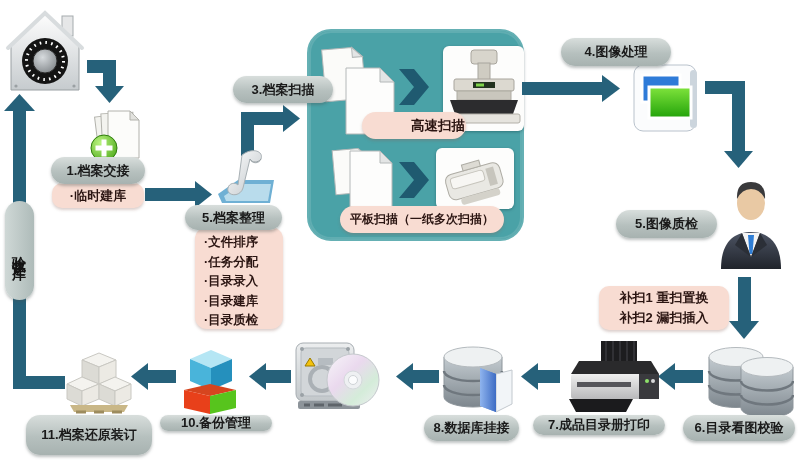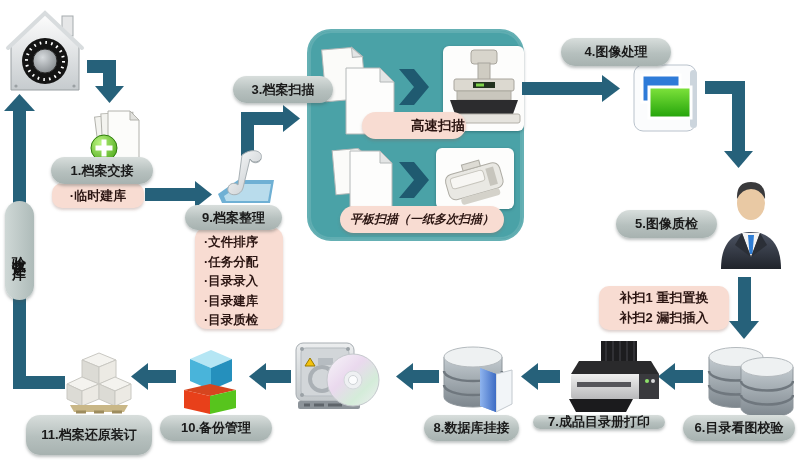--- a/index.html
+++ b/index.html
@@ -317,43 +317,43 @@
     <path d="M16 26 L33 33 L16 40 L1 33 Z" fill="#f4f3ef" stroke="#c9c8c2"></path>
     <path d="M1 33 L16 40 V55 L1 48 Z" fill="#dcdbd5" stroke="#c9c8c2"></path>
     <path d="M33 33 L16 40 V55 L33 48 Z" fill="#eceae4" stroke="#c9c8c2"></path>
     <path d="M49 26 L65 33 L49 40 L33 33 Z" fill="#f4f3ef" stroke="#c9c8c2"></path>
     <path d="M33 33 L49 40 V55 L33 48 Z" fill="#dcdbd5" stroke="#c9c8c2"></path>
     <path d="M65 33 L49 40 V55 L65 48 Z" fill="#eceae4" stroke="#c9c8c2"></path>
     <path d="M4 54 H62 L58 61 H8 Z" fill="#c9b787"></path>
     <path d="M10 61 h10 M28 61 h10 M46 61 h10" stroke="#9d8c5e" stroke-width="3"></path>
   </svg>
 
-  <div class="pill" style="left:51px;top:157px;width:102px;height:27px;">1.档案交接</div>
-  <div class="pill" style="left:185px;top:205px;width:97px;height:25px;">9.档案整理</div>
+  <div class="pill" style="left:51px;top:157px;width:94px;height:27px;">1.档案交接</div>
+  <div class="pill" style="left:185px;top:205px;width:97px;height:25px;">5.档案整理</div>
   <div class="pill" style="left:233px;top:76px;width:100px;height:27px;">3.档案扫描</div>
   <div class="pill" style="left:561px;top:38px;width:110px;height:28px;">4.图像处理</div>
   <div class="pill" style="left:616px;top:210px;width:101px;height:28px;">5.图像质检</div>
   <div class="pill" style="left:683px;top:415px;width:112px;height:26px;">6.目录看图校验</div>
-  <div class="pill" style="left:533px;top:415px;width:132px;height:14px;">7.成品目录册打印</div>
+  <div class="pill" style="left:533px;top:415px;width:132px;height:20px;">7.成品目录册打印</div>
   <div class="pill" style="left:424px;top:415px;width:95px;height:26px;">8.数据库挂接</div>
-  <div class="pill" style="left:160px;top:415px;width:112px;height:26px;">10.备份管理</div>
+  <div class="pill" style="left:160px;top:415px;width:112px;height:16px;">10.备份管理</div>
   <div class="pill" style="left:26px;top:415px;width:126px;height:40px;">11.档案还原装订</div>
 
   <div class="pink center" style="left:52px;top:183px;width:92px;height:25px;font-size:13px;">·临时建库</div>
 
   <div class="pink note-list" style="left:195px;top:227px;width:88px;height:102px;border-radius:12px;">
     <div>·文件排序</div>
     <div>·任务分配</div>
     <div>·目录录入</div>
     <div>·目录建库</div>
     <div>·目录质检</div>
   </div>
 
   <div class="pink center" style="left:362px;top:112px;width:104px;height:27px;font-size:13.5px;border-radius:14px;z-index:29;padding-left:48px;">高速扫描</div>
-  <div class="pink center" style="left:340px;top:206px;width:164px;height:27px;font-size:12px;border-radius:14px;z-index:29;font-style:italic;">平板扫描（一纸多次扫描）</div>
+  <div class="pink center" style="left:340px;top:206px;width:164px;height:27px;font-size:12px;border-radius:14px;z-index:29;">平板扫描（一纸多次扫描）</div>
 
   <div class="pink note-lines" style="left:599px;top:286px;width:130px;height:44px;">
     <div>补扫1 重扫置换</div>
     <div>补扫2 漏扫插入</div>
   </div>
 
 
 </div>
 
 </body></html>

